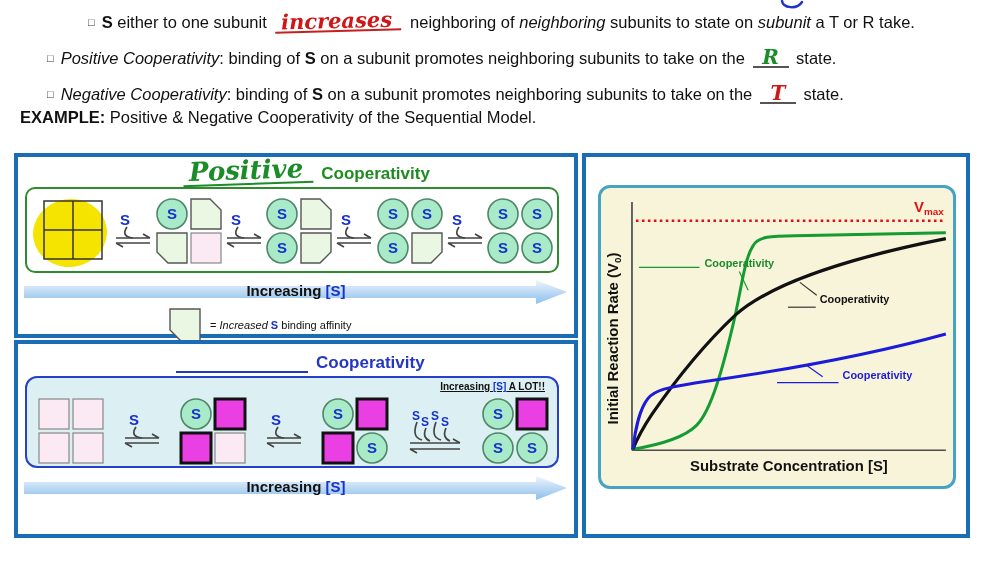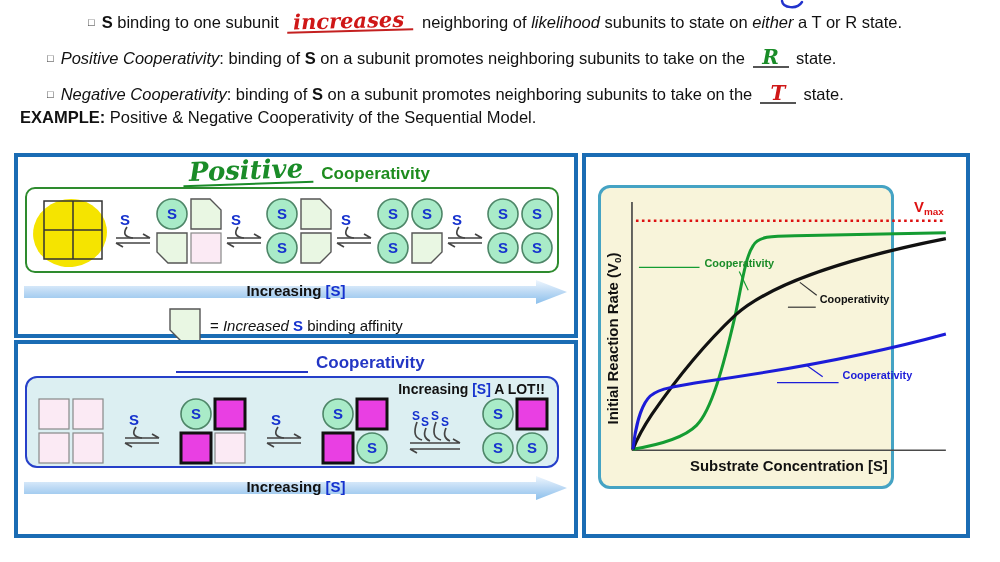--- a/index.html
+++ b/index.html
@@ -30,24 +30,24 @@
   .neg-blank{position:absolute;border-bottom:2.5px solid #2336c4;}
   .neg-title-print{position:absolute;font-weight:bold;font-size:17px;color:#2336c4;}
 
   .stage-row{position:absolute;display:flex;align-items:center;justify-content:space-between;}
 
   .grad-arrow{position:absolute;}
   .grad-arrow-text{position:absolute;width:100%;text-align:center;font-weight:bold;font-size:15px;
        top:3px;color:#111;}
   .s-blue{color:#1531ce;}
 
-  .legend{position:absolute;display:flex;align-items:center;font-size:15px;color:#111;}
+  .legend{position:absolute;display:flex;align-items:center;font-size:11px;color:#111;}
   .legend svg{margin-right:8px;}
 
-  .alot{position:absolute;font-weight:bold;font-size:14px;color:#111;white-space:nowrap;}
+  .alot{position:absolute;font-weight:bold;font-size:10px;color:#111;white-space:nowrap;text-decoration:underline;}
 
   
   .circ{fill:#a9ebc8;stroke:#4e8668;stroke-width:1.6;}
   .pent{fill:#e9f7e3;stroke:#555;stroke-width:1.4;}
   .pinksq{fill:#fbeaf4;stroke:#888;stroke-width:1.2;}
   .magsq{fill:#e93fe3;stroke:#111;stroke-width:3;}
   .sTxt{fill:#1531ce;font-family:"Liberation Sans",sans-serif;font-weight:bold;font-size:15px;text-anchor:middle;}
   .sTxtSm{fill:#1531ce;font-family:"Liberation Sans",sans-serif;font-weight:bold;font-size:12px;text-anchor:middle;}
   .eq{stroke:#444;stroke-width:1.7;fill:none;}
   .grid{stroke:#333;stroke-width:1.5;fill:none;}
@@ -57,21 +57,21 @@
   .curveLabel{font-family:"Liberation Sans",sans-serif;font-weight:bold;font-size:11px;}
 </style>
 </head>
 <body>
 
 <svg class="abs" style="left:779px;top:0" width="26" height="11">
   <path d="M3,1 C4,8 18,10 23,2" stroke="#2233cc" stroke-width="2.4" fill="none" stroke-linecap="round"></path>
 </svg>
 
 <div class="note-line" style="left:88px;top:12px">
-  <span class="bullet">□</span><span class="b">S</span><span> binding to one subunit </span><span class="hand-red">increases</span><span> neighboring of </span><span class="i">likelihood</span><span> subunits to state on </span><span class="i">either</span><span> a T or R state.</span>
+  <span class="bullet">□</span><span class="b">S</span><span> either to one subunit </span><span class="hand-red">increases</span><span> neighboring of </span><span class="i">neighboring</span><span> subunits to state on </span><span class="i">subunit</span><span> a T or R take.</span>
 </div>
 
 <div class="note-line" style="left:47px;top:49px">
   <span class="bullet">□</span><span class="i">Positive Cooperativity</span><span>: binding of </span><span class="b">S</span><span> on a subunit promotes neighboring subunits to take on the </span><span class="hand-fill hand-green">R</span><span> state.</span>
 </div>
 
 <div class="note-line" style="left:47px;top:85px">
   <span class="bullet">□</span><span class="i">Negative Cooperativity</span><span>: binding of </span><span class="b">S</span><span> on a subunit promotes neighboring subunits to take on the </span><span class="hand-fill hand-redc">T</span><span> state.</span>
 </div>
 
@@ -275,21 +275,21 @@
       <polygon points="0,7 512,7 512,1 543,13 512,25 512,19 0,19" fill="url(#gnegArrow)"></polygon>
     </svg>
     <div class="grad-arrow-text">
       <span>Increasing</span> <span class="s-blue">[S]</span>
     </div>
   </div>
 
 </div>
 
 <div class="panel" style="left:582px;top:153px;width:380px;height:377px">
-  <div class="rounded-box" style="left:12px;top:28px;width:296px;height:304px;border:3px solid #45a3c4;border-radius:12px;background:#f8f4da">
+  <div class="rounded-box" style="left:12px;top:28px;width:358px;height:304px;border:3px solid #45a3c4;border-radius:12px;background:#f8f4da">
     <svg width="352" height="298" viewBox="0 0 352 300" style="position:absolute;left:0;top:0">
 
       <line x1="30" y1="14" x2="30" y2="264" stroke="#4a4a4a" stroke-width="1.7"></line>
       <line x1="30" y1="264" x2="346" y2="264" stroke="#4a4a4a" stroke-width="1.7"></line>
 
       <line x1="34" y1="33" x2="344" y2="33" stroke="#dd1111" stroke-width="2.6" stroke-dasharray="2.6 3.4"></line>
       <text x="344" y="24" text-anchor="end" class="axisLabel" fill="#dd1111"><tspan fill="#dd1111">V</tspan><tspan fill="#dd1111" font-size="10" dy="3">max</tspan></text>
 
       <path d="M31,263 C55,259 82,252 95,239 C110,224 122,180 134,128 C141,95 144,70 152,58 C157,49 170,48 194,48 L346,45" fill="none" stroke="#149c32" stroke-width="3"></path>
       <path d="M31,263 C37,248 42,240 50,228 C72,196 100,160 134,128 C170,96 250,70 346,51" fill="none" stroke="#111111" stroke-width="3.2"></path>

